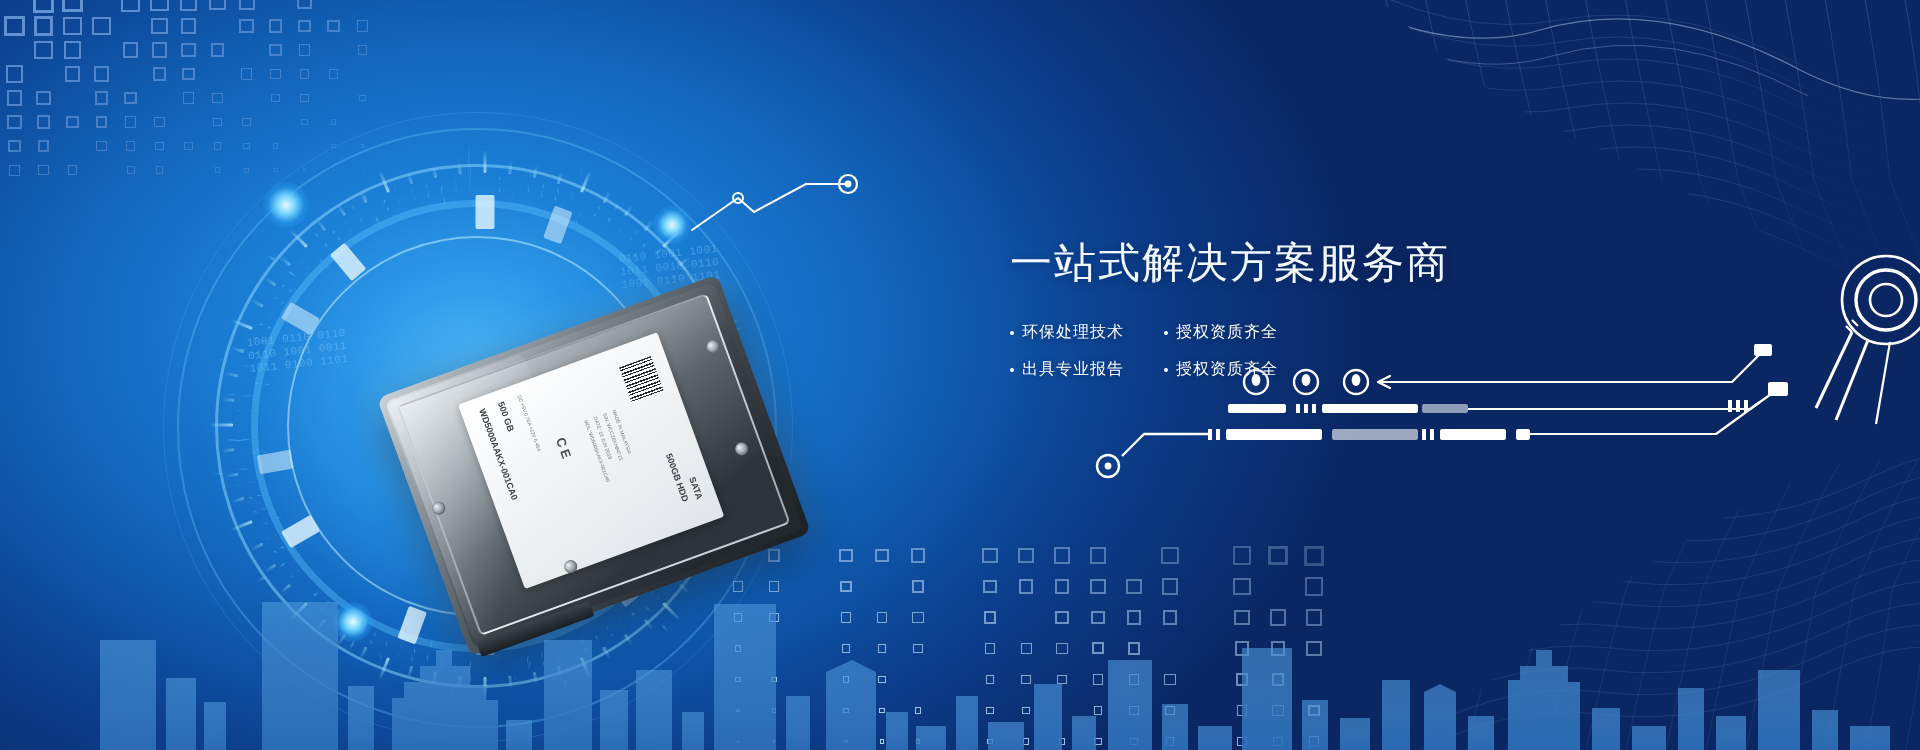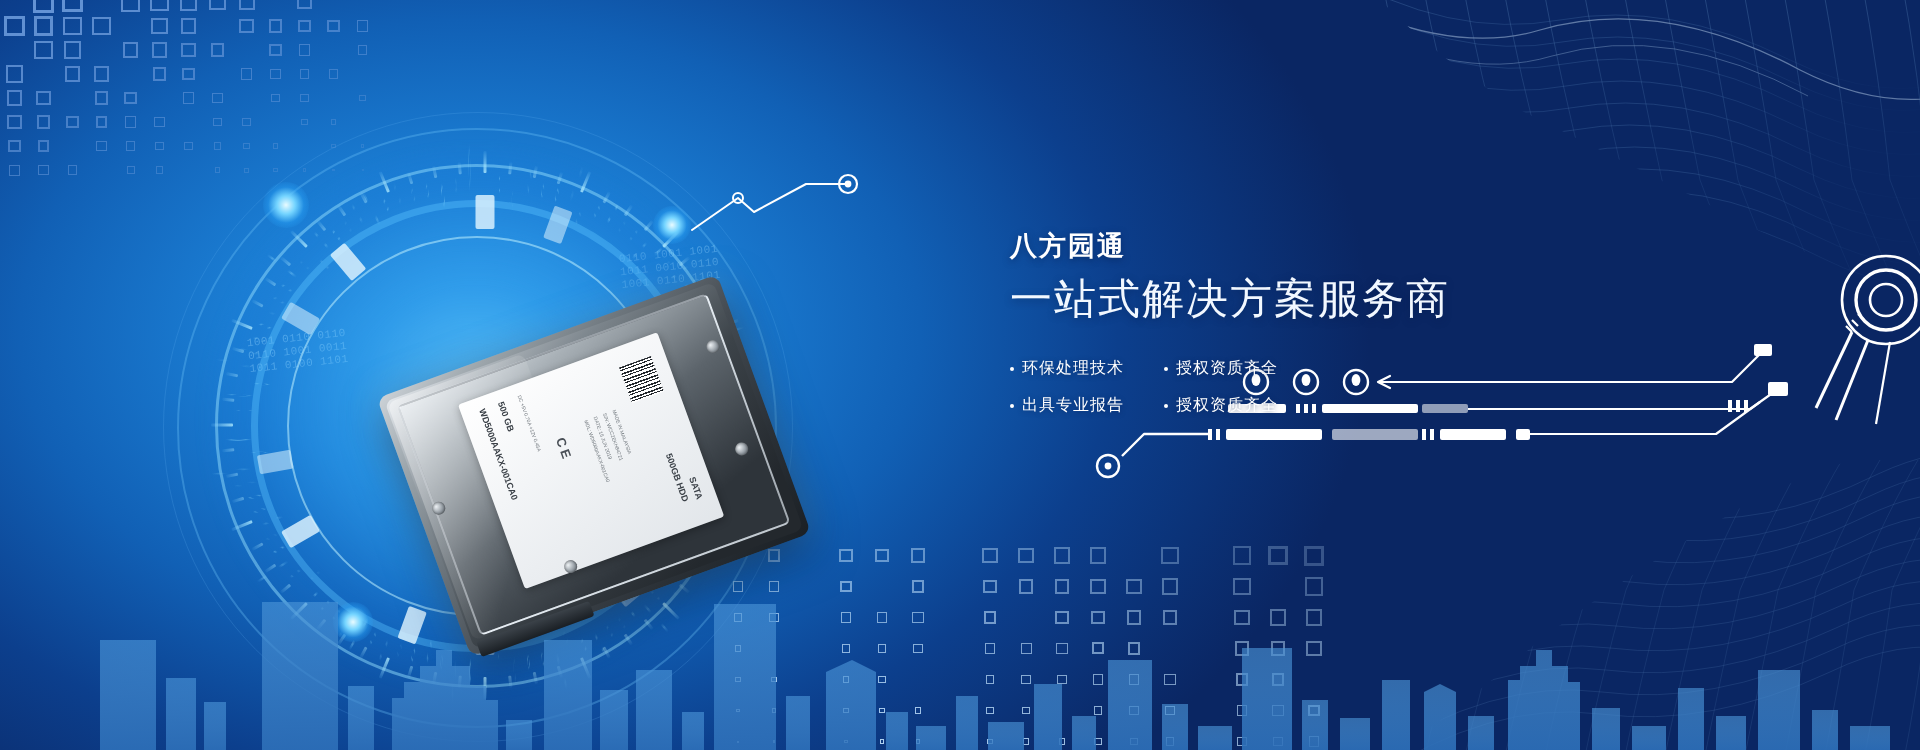--- a/index.html
+++ b/index.html
@@ -868,21 +868,20 @@
       <rect x="1632" y="206" width="34" height="24"></rect>
       <rect x="1678" y="168" width="26" height="62"></rect>
       <rect x="1716" y="196" width="30" height="34"></rect>
       <rect x="1758" y="150" width="42" height="80"></rect>
       <rect x="1812" y="190" width="26" height="40"></rect>
       <rect x="1850" y="206" width="40" height="24"></rect>
     </g>
   </svg>
 
   <div class="copy">
-    <div class="brand">八方园通</div>
     <h2 class="h2">一站式解决方案服务商</h2>
     <div class="feats" id="feats">
         <div class="feat">
           <span class="dot"></span>
           <span>环保处理技术</span>
         </div>
         <div class="feat">
           <span class="dot"></span>
           <span>授权资质齐全</span>
         </div>

